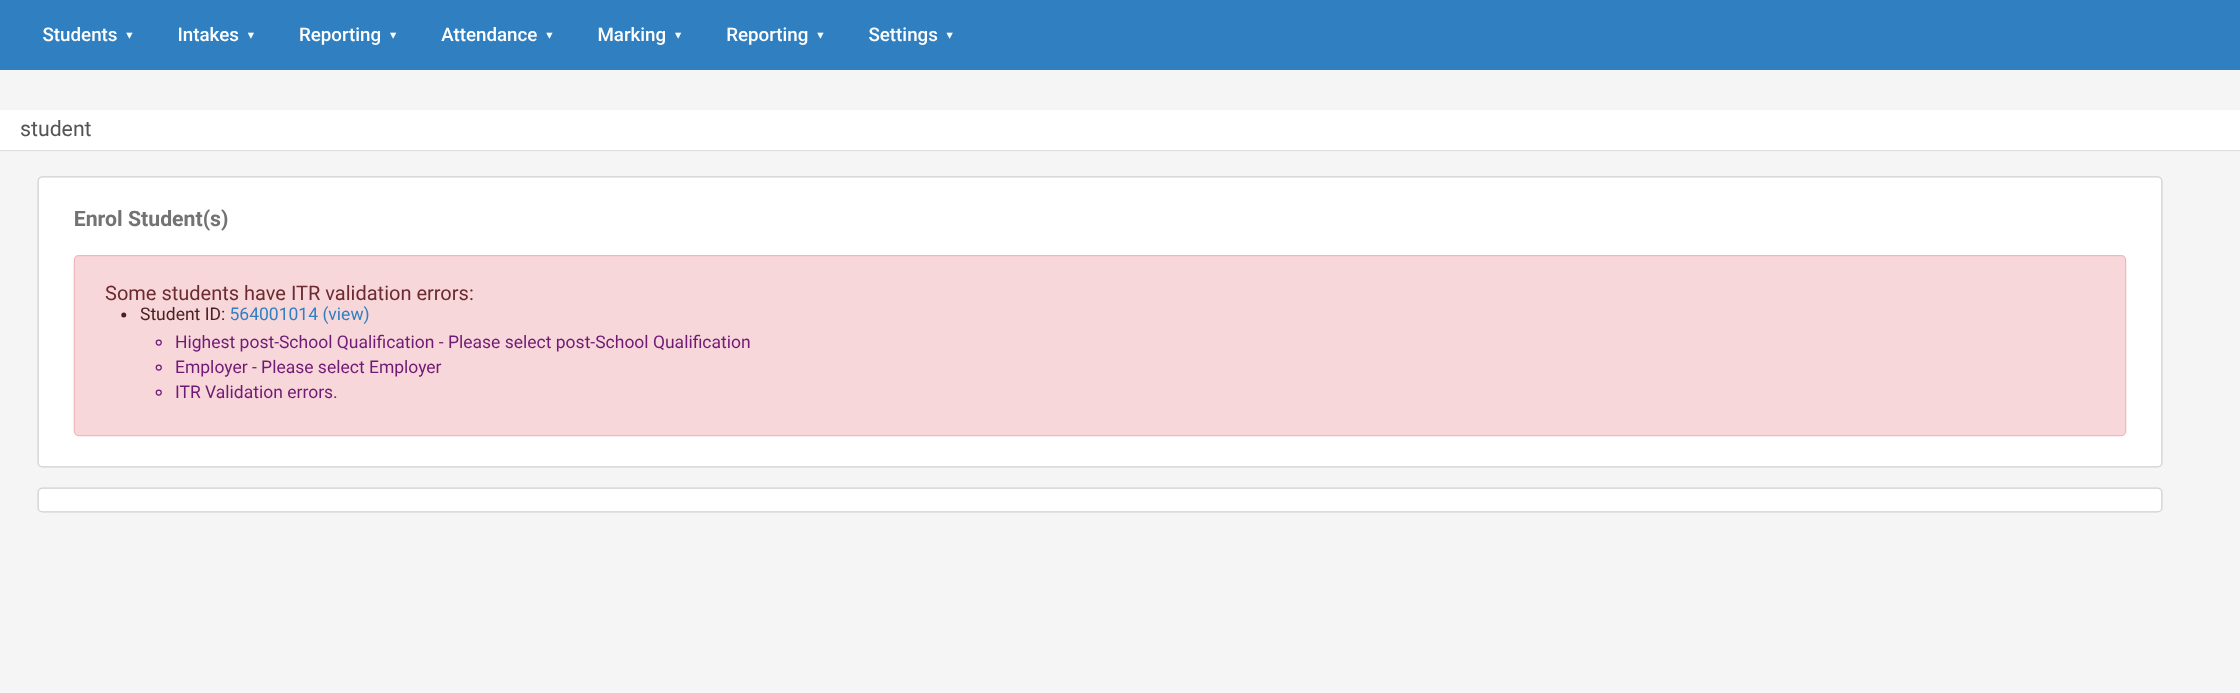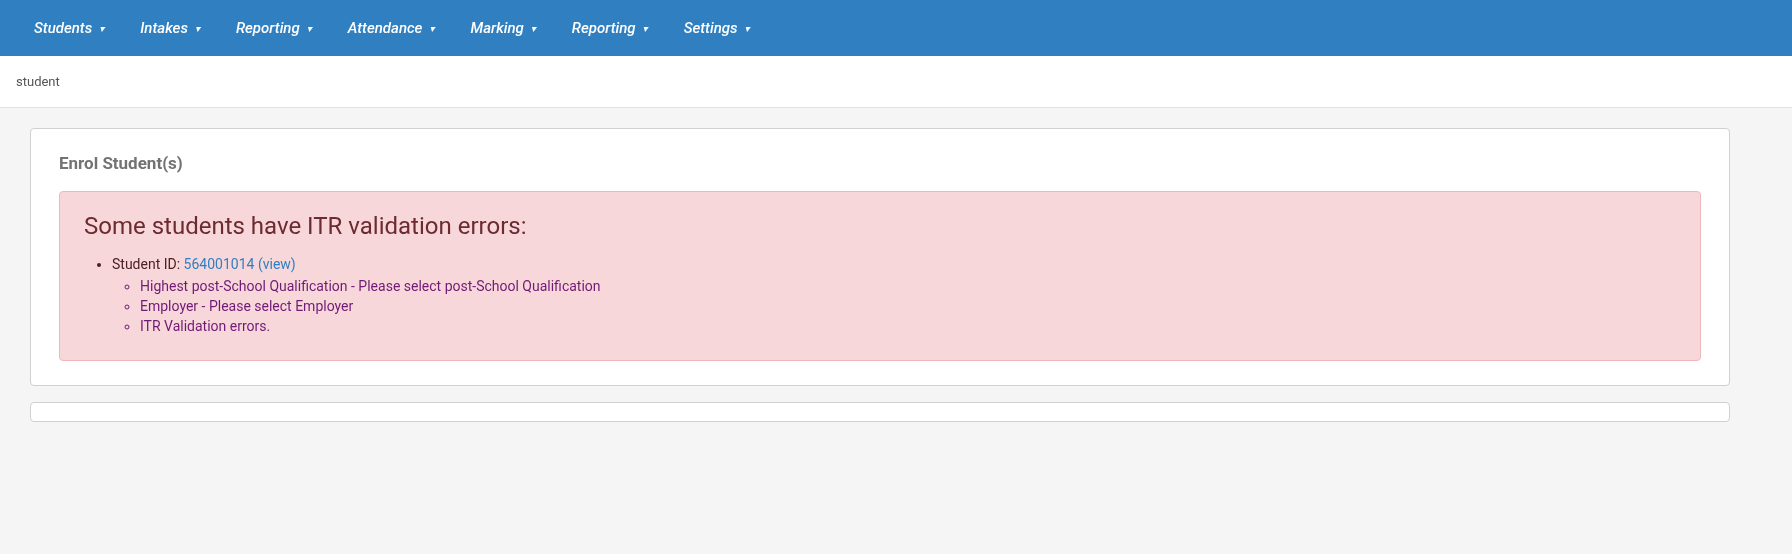--- a/index.html
+++ b/index.html
@@ -15,21 +15,20 @@
       color: #333;
     }
 
     
     .navbar {
       background-color: #2f7fc1;
       padding: 0 16px;
       display: flex;
       align-items: center;
       height: 56px;
-      font-style: italic;
     }
 
     .nav-item {
       color: #fff;
       padding: 16px 18px;
       cursor: pointer;
       display: flex;
       align-items: center;
       gap: 5px;
       font-size: 15px;
@@ -38,24 +37,25 @@
     }
 
     .nav-item .chevron {
       font-size: 10px;
       margin-left: 2px;
     }
 
     
     .breadcrumb-bar {
       background: #fff;
-      padding: 18px 16px;
+      padding: 6px 16px;
       border-bottom: 1px solid #e0e0e0;
-      font-size: 13px;
+      font-size: 17px;
       color: #555;
+      margin-top: 32px;
     }
 
     
     .main-content {
       padding: 20px 30px;
     }
 
     .card {
       background: #fff;
       border: 1px solid #d0d0d0;
@@ -74,23 +74,23 @@
     
     .alert-error {
       background-color: #f8d7da;
       border: 1px solid #f0b8bc;
       border-radius: 4px;
       padding: 20px 24px;
       color: #6b2b30;
     }
 
     .alert-error .alert-title {
-      font-size: 24px;
+      font-size: 16px;
       font-weight: 400;
-      margin-bottom: 16px;
+      margin-bottom: 0;
       color: #6b2b30;
     }
 
     .alert-error ul.outer-list {
       list-style: disc;
       padding-left: 28px;
       font-size: 14px;
     }
 
     .alert-error ul.outer-list li {

